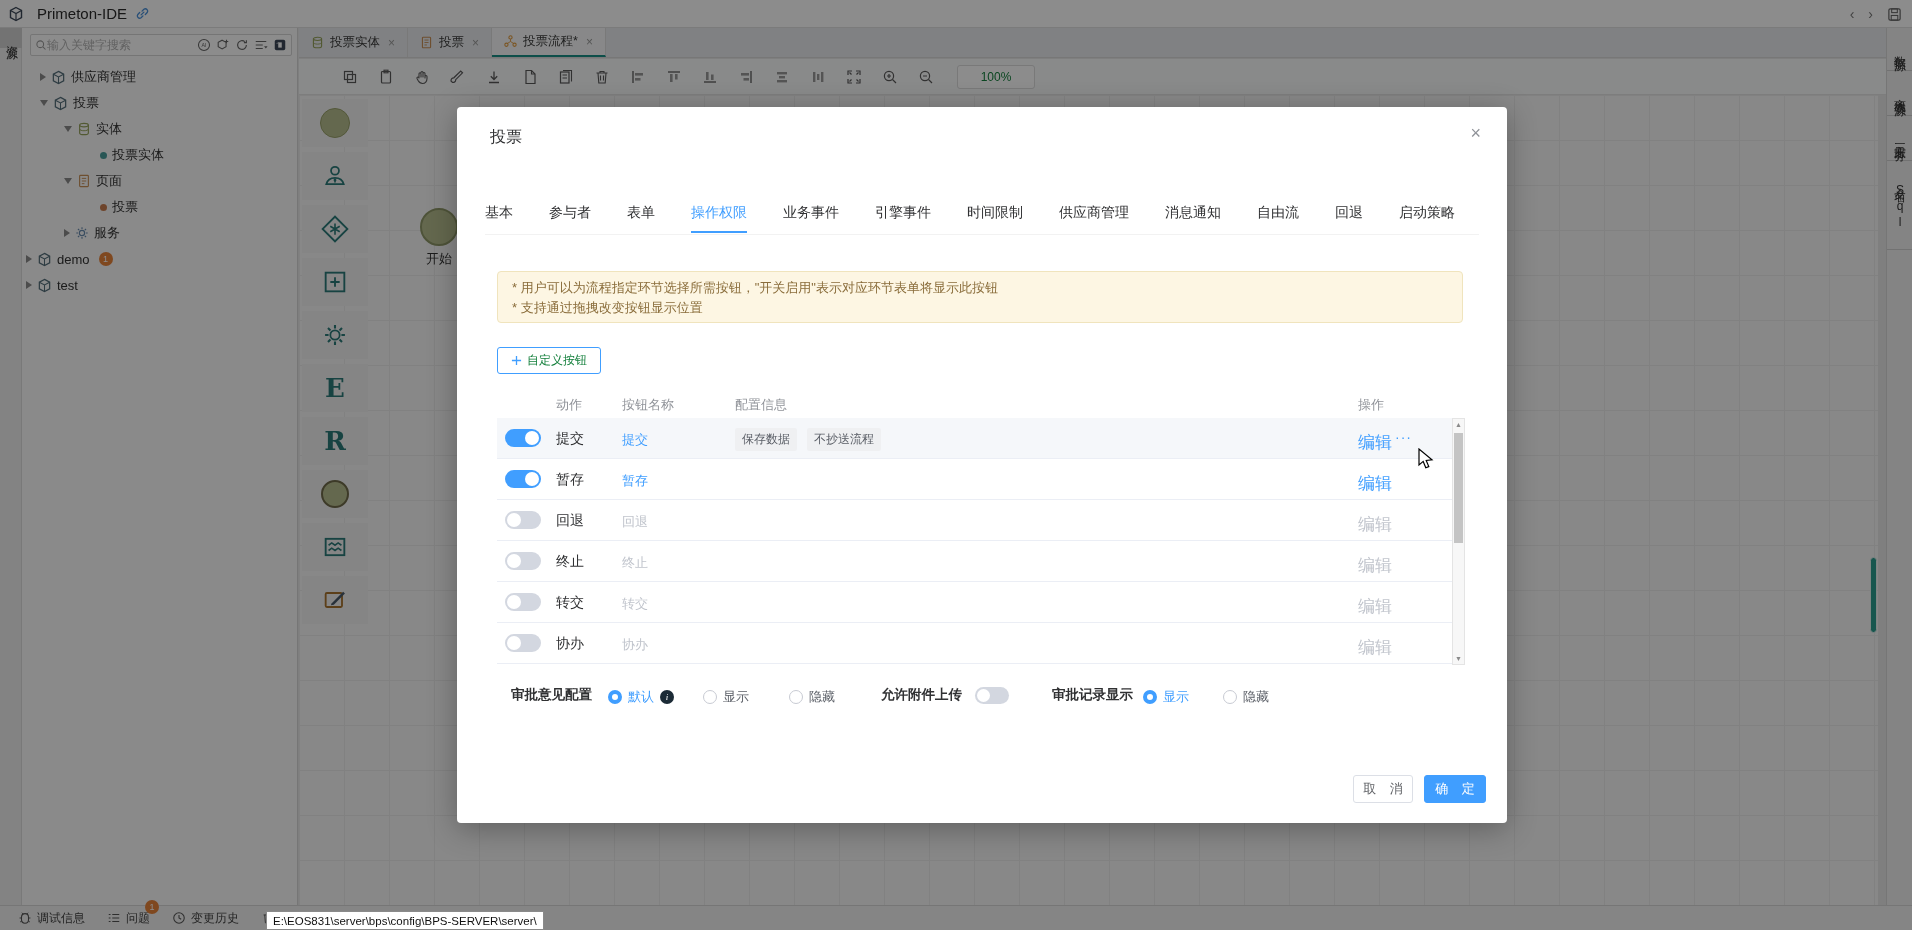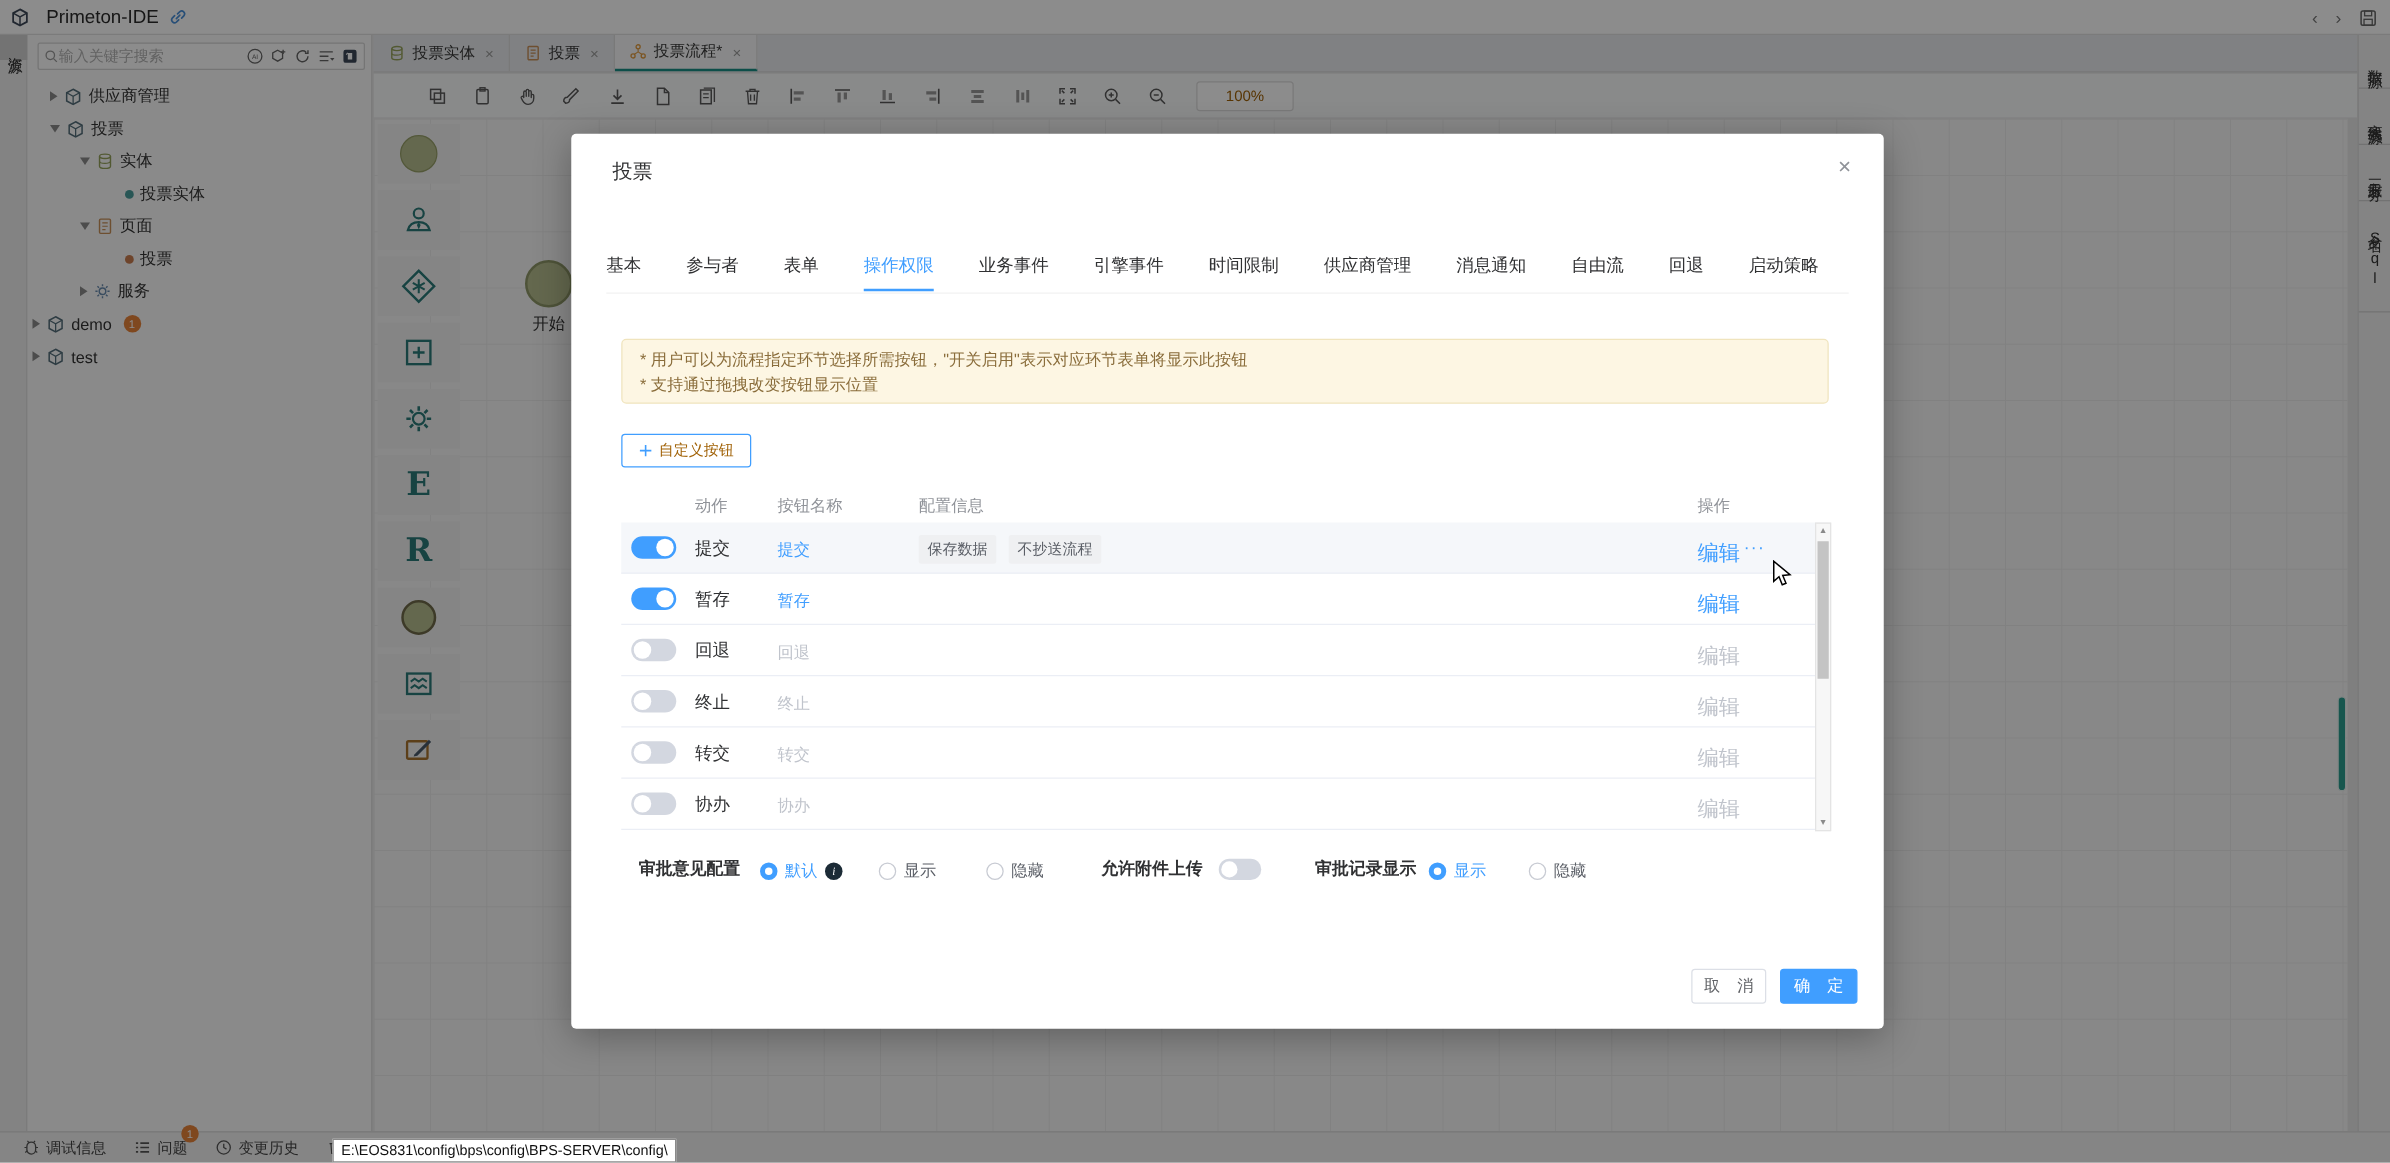--- a/index.html
+++ b/index.html
@@ -31,21 +31,21 @@
   .dot { width:7px; height:7px; border-radius:50%; }
   .badge-orange { min-width:14px; height:14px; border-radius:7px; background:#e8833a; color:#fff; font-size:9px; display:inline-flex; align-items:center; justify-content:center; padding:0 3px; margin-left:4px; }
 
   
   .editor-tabsbar { position:absolute; left:299px; top:28px; width:1587px; height:30px; background:#e9ebee; border-bottom:1px solid #d9d9d9; display:flex; align-items:stretch; padding-left:-0px; }
   .etab { display:flex; align-items:center; gap:6px; padding:0 12px; font-size:12.5px; color:#3a3a3a; border-right:1px solid #dddddd; background:#e9ebee; }
   .etab.active { background:#f7f8f9; border-bottom:2px solid #188f86; }
   .etab .close { color:#9a9a9a; font-size:12px; margin-left:2px; }
   .toolbar { position:absolute; left:299px; top:59px; width:1587px; height:36px; background:#fafbfc; border-bottom:1px solid #e3e3e3; display:flex; align-items:center; gap:14px; padding-left:40px; }
   .tool-btn { width:22px; height:22px; display:flex; align-items:center; justify-content:center; }
-  .zoom-box { width:78px; height:24px; background:#fff; border:1px solid #dcdcdc; border-radius:3px; font-size:12px; color:#a16207; display:flex; align-items:center; justify-content:center; margin-left:6px; }
+  .zoom-box { width:78px; height:24px; background:#fff; border:1px solid #dcdcdc; border-radius:3px; font-size:12px; color:#15803d; display:flex; align-items:center; justify-content:center; margin-left:6px; }
 
   .canvas { position:absolute; left:299px; top:95px; width:1579px; height:810px; background-color:#f8f8f8;
     background-image:linear-gradient(#ebebeb 1px, transparent 1px), linear-gradient(90deg,#ebebeb 1px, transparent 1px);
     background-size:45px 45px; }
   .palette { position:absolute; left:3px; top:4px; width:66px; }
   .pal-cell { width:66px; height:48px; background:#f3f3f3; margin-bottom:5px; display:flex; align-items:center; justify-content:center; }
   .canvas-vscroll { position:absolute; right:1px; top:462px; width:7px; height:76px; background:#2a9d8f; border-radius:4px; border:1px solid #e8f2f0; }
   .start-node { position:absolute; left:120px; top:113px; width:40px; text-align:center; }
   .start-node .circ { width:38px; height:38px; border-radius:50%; background:#b7bd8f; border:2px solid #8f9868; margin:0 auto; }
   .start-node .lbl { font-size:13px; color:#333; margin-top:4px; }
@@ -64,21 +64,21 @@
   .overlay { position:absolute; left:0; top:0; width:1912px; height:930px; background:rgba(0,0,0,0.45); z-index:50; }
 
   
   .modal { position:absolute; left:457px; top:107px; width:1050px; height:716px; background:#fff; border-radius:4px; box-shadow:0 6px 30px rgba(0,0,0,.3); z-index:60; }
   .modal-title { position:absolute; left:33px; top:20px; font-size:16px; color:#303133; }
   .modal-close { position:absolute; right:26px; top:16px; font-size:18px; color:#909399; }
   .mtabs { position:absolute; left:28px; top:88px; right:28px; height:40px; display:flex; gap:36px; font-size:14px; color:#303133; border-bottom:1px solid #f2f2f2; }
   .mtab { display:flex; align-items:center; height:38px; border-bottom:2px solid transparent; }
   .mtab.active { color:#409eff; border-bottom-color:#409eff; }
   .notice { position:absolute; left:40px; top:164px; width:966px; height:52px; background:#fdf6e3; border:1px solid #f0e4bd; border-radius:4px; padding:6px 14px; font-size:13px; color:#8a6d3b; line-height:20px; }
-  .custom-btn { position:absolute; left:40px; top:240px; height:27px; padding:0 13px; border:1px solid #409eff; border-radius:3px; color:#a16207; font-size:12px; display:inline-flex; align-items:center; gap:5px; background:#fff; }
+  .custom-btn { position:absolute; left:40px; top:240px; height:27px; padding:0 13px; border:1px solid #409eff; border-radius:3px; color:#15803d; font-size:12px; display:inline-flex; align-items:center; gap:5px; background:#fff; }
   .thead { position:absolute; left:40px; top:283px; width:966px; height:28px; font-size:13px; color:#909399; }
   .thead span { position:absolute; top:6px; }
   .trows { position:absolute; left:40px; top:311px; width:966px; }
   .trow { position:relative; height:41px; border-bottom:1px solid #ebeef5; }
   .trow.hover { background:#f5f7fa; }
   .trow .switch { position:absolute; left:8px; top:11px; }
   .trow .action { position:absolute; left:59px; top:12px; font-size:14px; color:#303133; }
   .trow .bname { position:absolute; left:125px; top:13px; font-size:13px; }
   .bname.on { color:#409eff; } .bname.off { color:#c0c4cc; }
   .tags { position:absolute; left:238px; top:10px; display:flex; gap:10px; }
@@ -494,21 +494,21 @@
     <span>变更历史</span>
   </span>
   <span class="sb-item">
     <svg width="14" height="14" viewBox="0 0 16 16">
         <path d="M3 4.5h10M6.2 4.5V3h3.6v1.5M4.3 4.5l.7 9h6l.7-9" fill="none" stroke="#555" stroke-width="1.1"></path>
       </svg>
     <span>回收站</span>
   </span>
 </div>
 
-<div class="tooltip-path">E:\EOS831\config\bps\config\BPS-SERVER\config\</div>
+<div class="tooltip-path">E:\EOS831\server\bps\config\BPS-SERVER\server\</div>
 
 <div class="overlay"></div>
 
 <div class="modal">
   <div class="modal-title">投票</div>
   <div class="modal-close">×</div>
 
   <div class="mtabs">
     <span class="mtab">基本</span>
     <span class="mtab">参与者</span>

